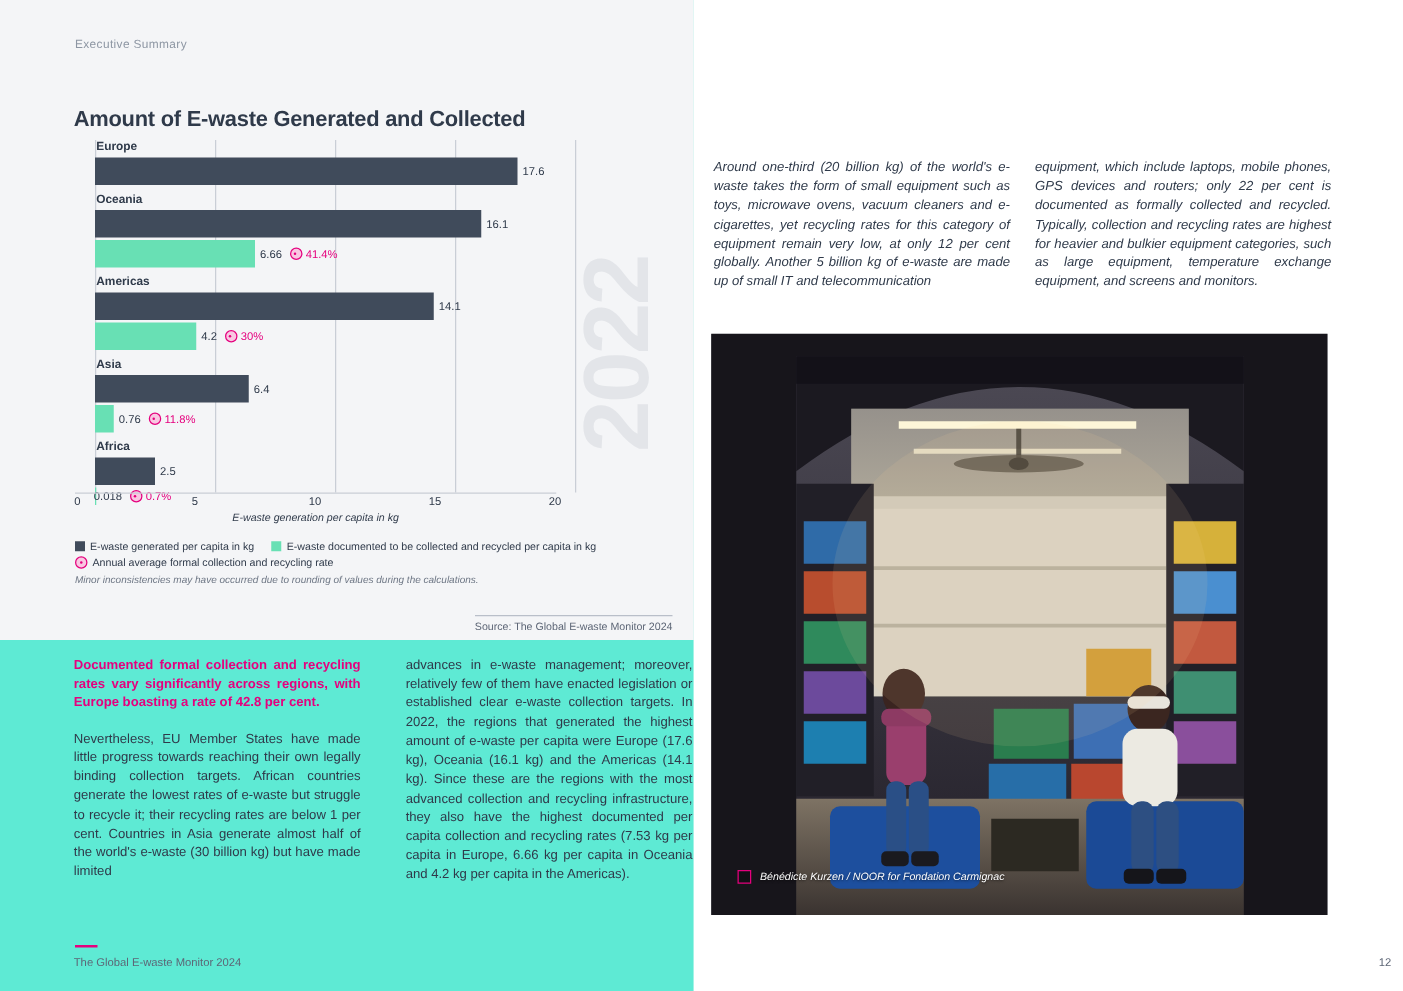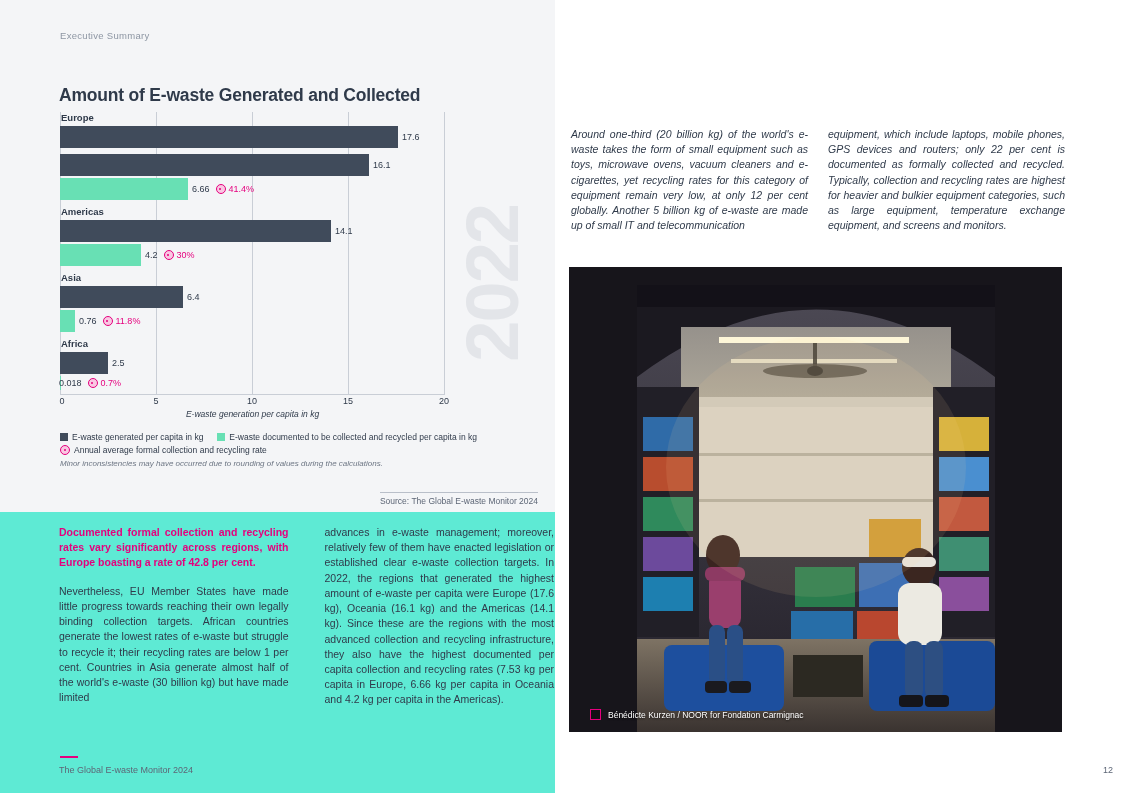--- a/index.html
+++ b/index.html
@@ -55,21 +55,21 @@
     color: #e3e5e9;
     letter-spacing: -2px;
     line-height: 0.82;
     writing-mode: vertical-rl;
     text-orientation: mixed;
     transform: rotate(180deg);
     user-select: none;
   }
   .chart-area {
     position: absolute;
-    left: 60px; top: 112px;
+    left: 76px; top: 112px;
     width: 385px;
     height: 282px;
   }
   .gridlines {
     position: absolute;
     inset: 0;
     pointer-events: none;
   }
   .gridline {
     position: absolute;
@@ -240,24 +240,25 @@
   .photo {
     position: absolute;
     left: 14px; top: 267px;
     width: 493px;
     height: 465px;
     overflow: hidden;
     background: #1b1a22;
   }
   .photo-caption {
     position: absolute;
-    left: 21px; bottom: 12px;
+    left: 21px; bottom: 25px;
     display: flex;
-    align-items: flex-end;
+    align-items: flex-start;
     font-size: 8.5px;
+    font-style: italic;
     color: #ffffff;
     text-shadow: 0 1px 2px rgba(0,0,0,.6);
   }
   .caption-mark {
     width: 11px; height: 11px;
     border: 1.6px solid #e5007e;
     margin-right: 7px;
     background: rgba(0,0,0,.2);
     display: inline-block;
   }
@@ -292,20 +293,21 @@
 
         <div class="region-group">
           <div class="region-label">Europe</div>
           <div class="bar-row">
             <span class="bar dark" style="width:338px"></span>
             <span class="bar-value">17.6</span>
           </div>
         </div>
 
         <div class="region-group" style="margin-top:6px">
+          <div class="region-label">Oceania</div>
           <div class="bar-row">
             <span class="bar dark" style="width:309px"></span>
             <span class="bar-value">16.1</span>
           </div>
           <div class="bar-row">
             <span class="bar green" style="width:128px"></span>
             <span class="bar-value">6.66</span>
             <span class="pct">
                 <span class="pct-dot"></span>
                 <span>41.4%</span>

